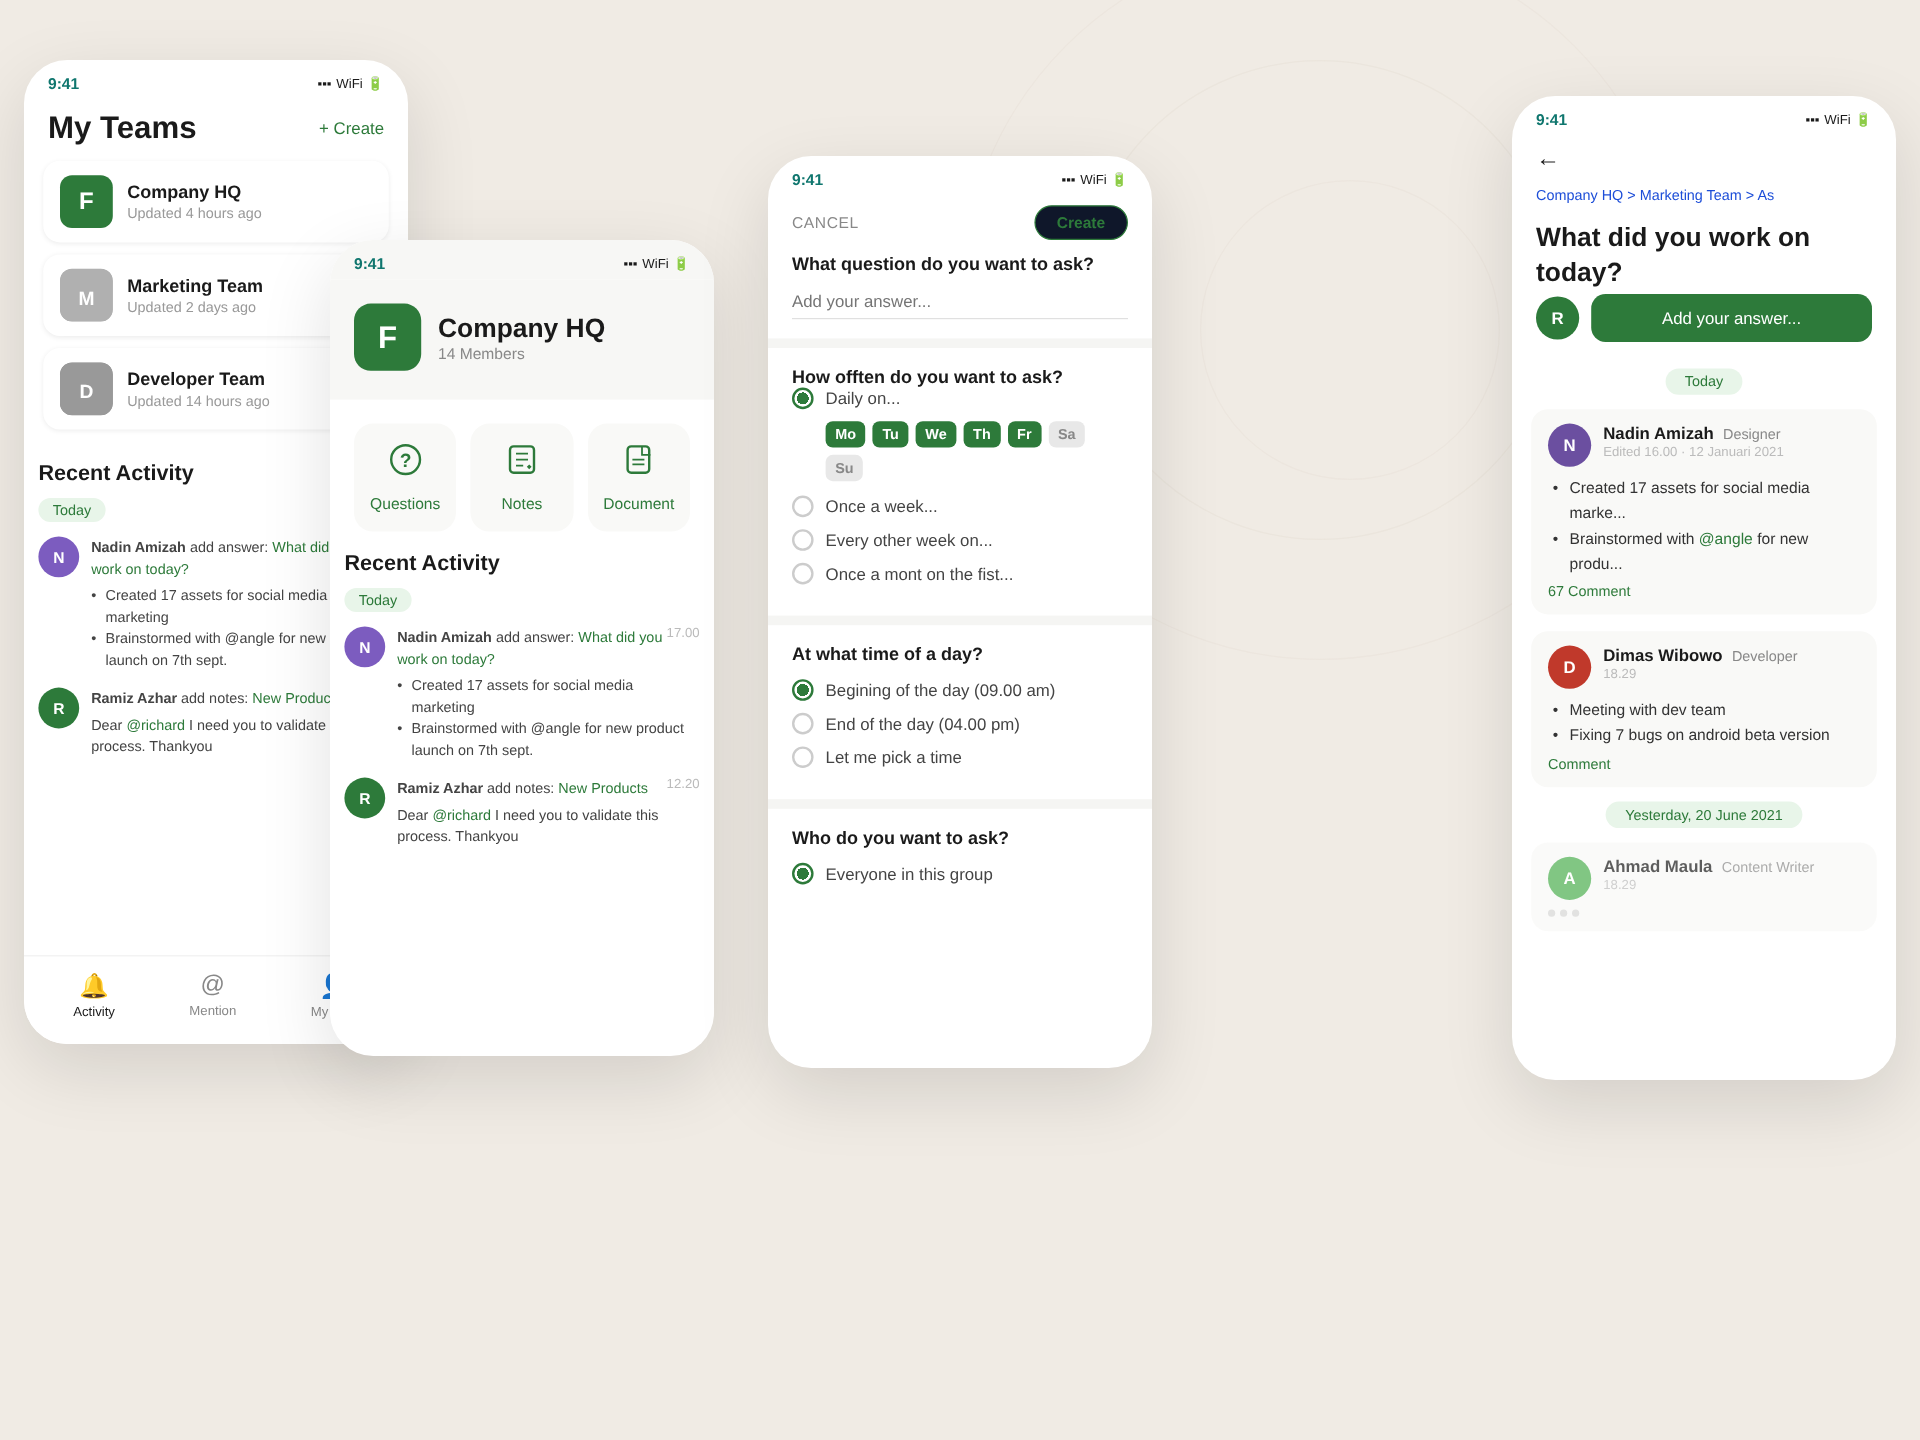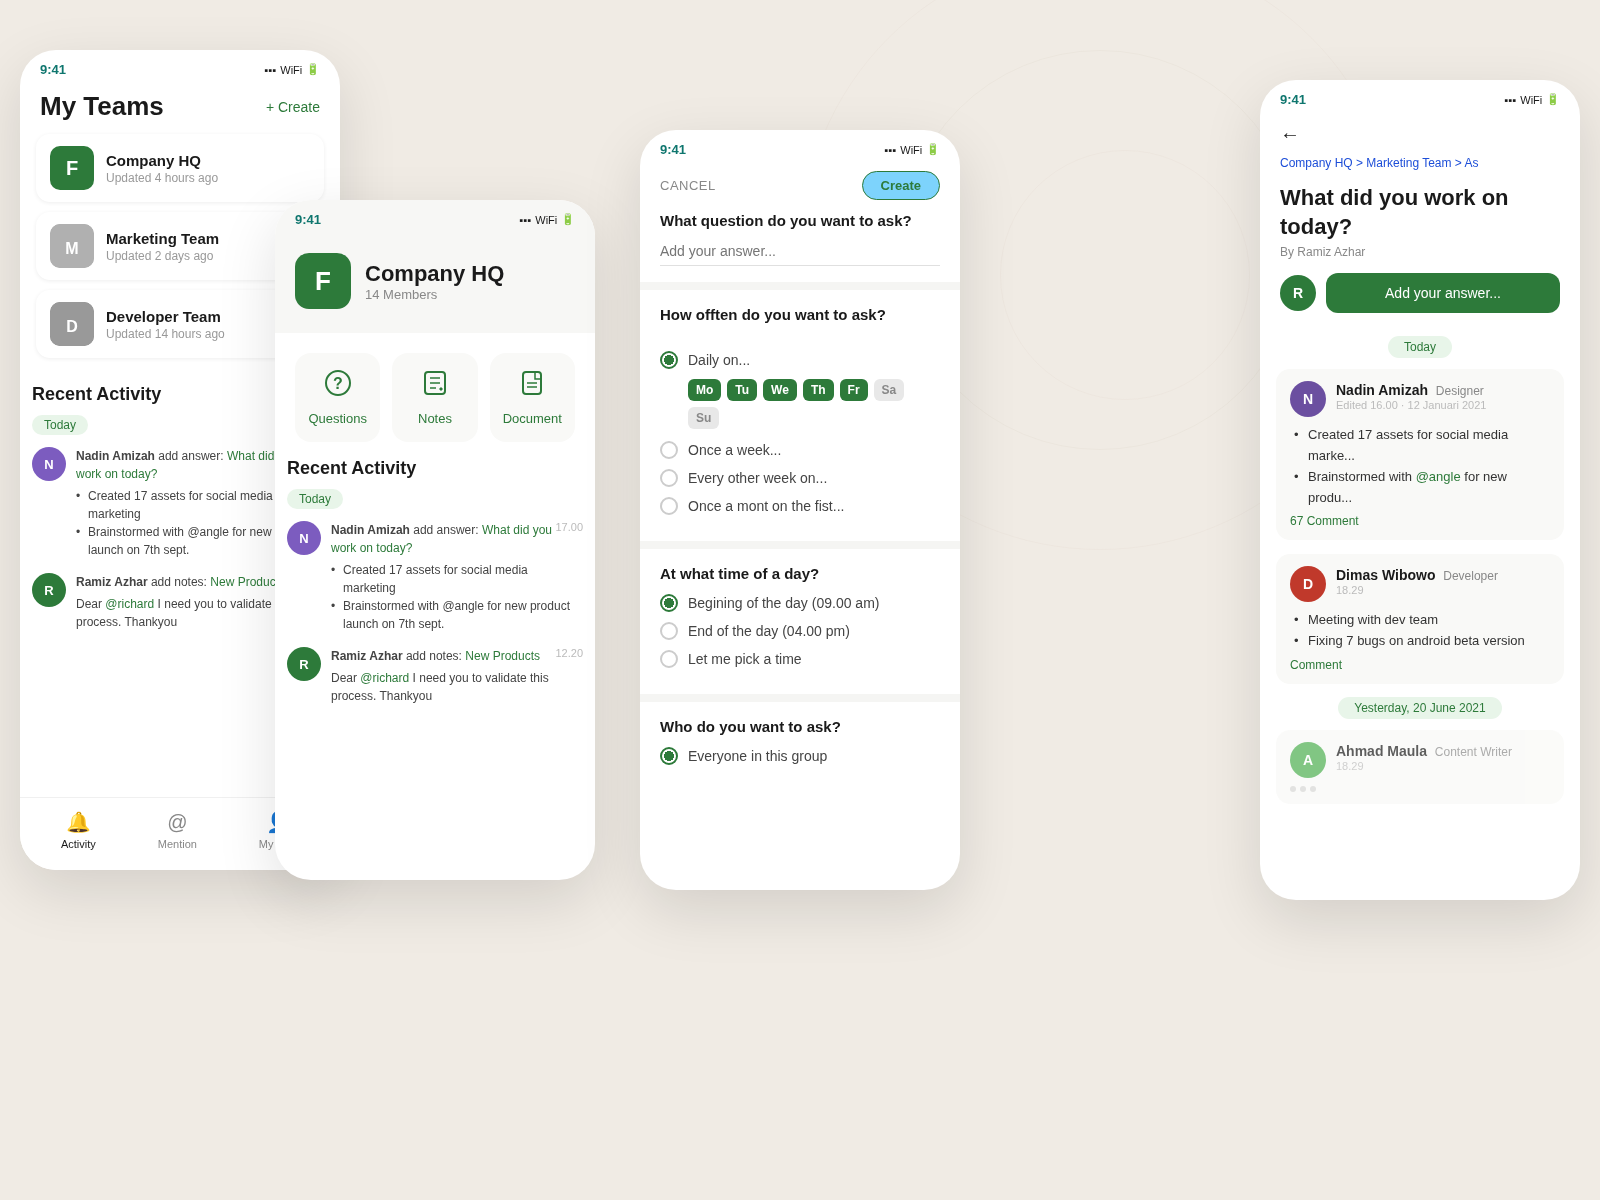--- a/index.html
+++ b/index.html
@@ -293,21 +293,21 @@
       padding: 8px 20px 12px;
     }
     .cancel-btn {
       font-size: 13px;
       color: #888;
       font-weight: 500;
       text-transform: uppercase;
       letter-spacing: 0.5px;
     }
     .create-pill {
-      background: #7dd3fc;
+      background: #0f172a;
       border: 1.5px solid #2d7a3a;
       color: #2d7a3a;
       font-size: 13px;
       font-weight: 600;
       padding: 6px 18px;
       border-radius: 20px;
     }
     .question-section {
       padding: 0 20px 16px;
     }
@@ -332,21 +332,21 @@
       background: #f5f5f3;
       margin: 0;
     }
     .freq-section {
       padding: 16px 20px;
     }
     .freq-label {
       font-size: 15px;
       font-weight: 600;
       color: #1a1a1a;
-      margin-bottom: 28px;
+      margin-bottom: 0;
     }
     .radio-option {
       display: flex;
       align-items: center;
       gap: 10px;
       margin-bottom: 10px;
       font-size: 14px;
       color: #444;
     }
     .radio-circle {
@@ -826,21 +826,20 @@
     </div>
   </div>
 
   <div class="back-bar">
     <span>←</span>
   </div>
 
   <div class="breadcrumb">Company HQ &gt; Marketing Team &gt; As</div>
 
   <div class="question-title">What did you work on today?</div>
-  <div class="by-line">By Ramiz Azhar</div>
 
   <div class="answer-area">
     <div class="user-avatar-sm av-green">R</div>
     <div class="add-answer-btn">Add your answer...</div>
   </div>
 
   <div class="today-badge">
     <span>Today</span>
   </div>
 

